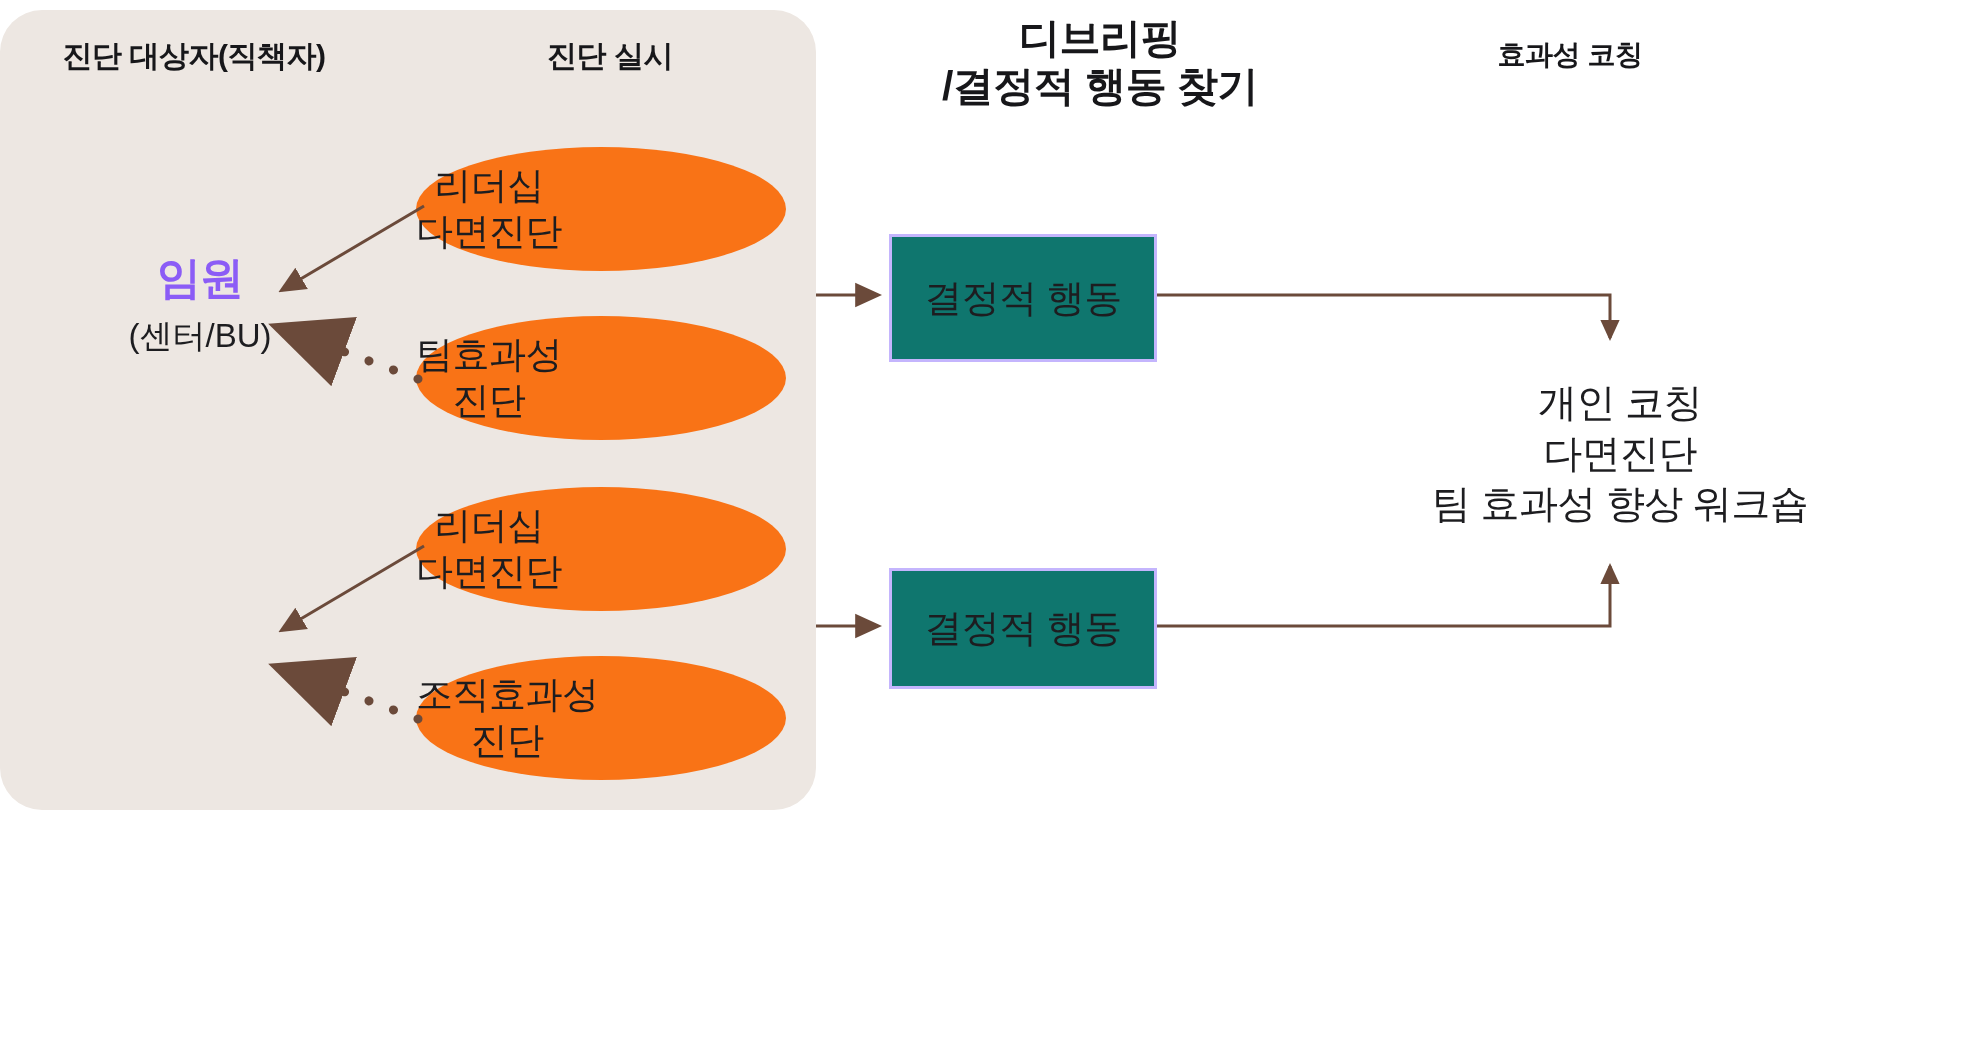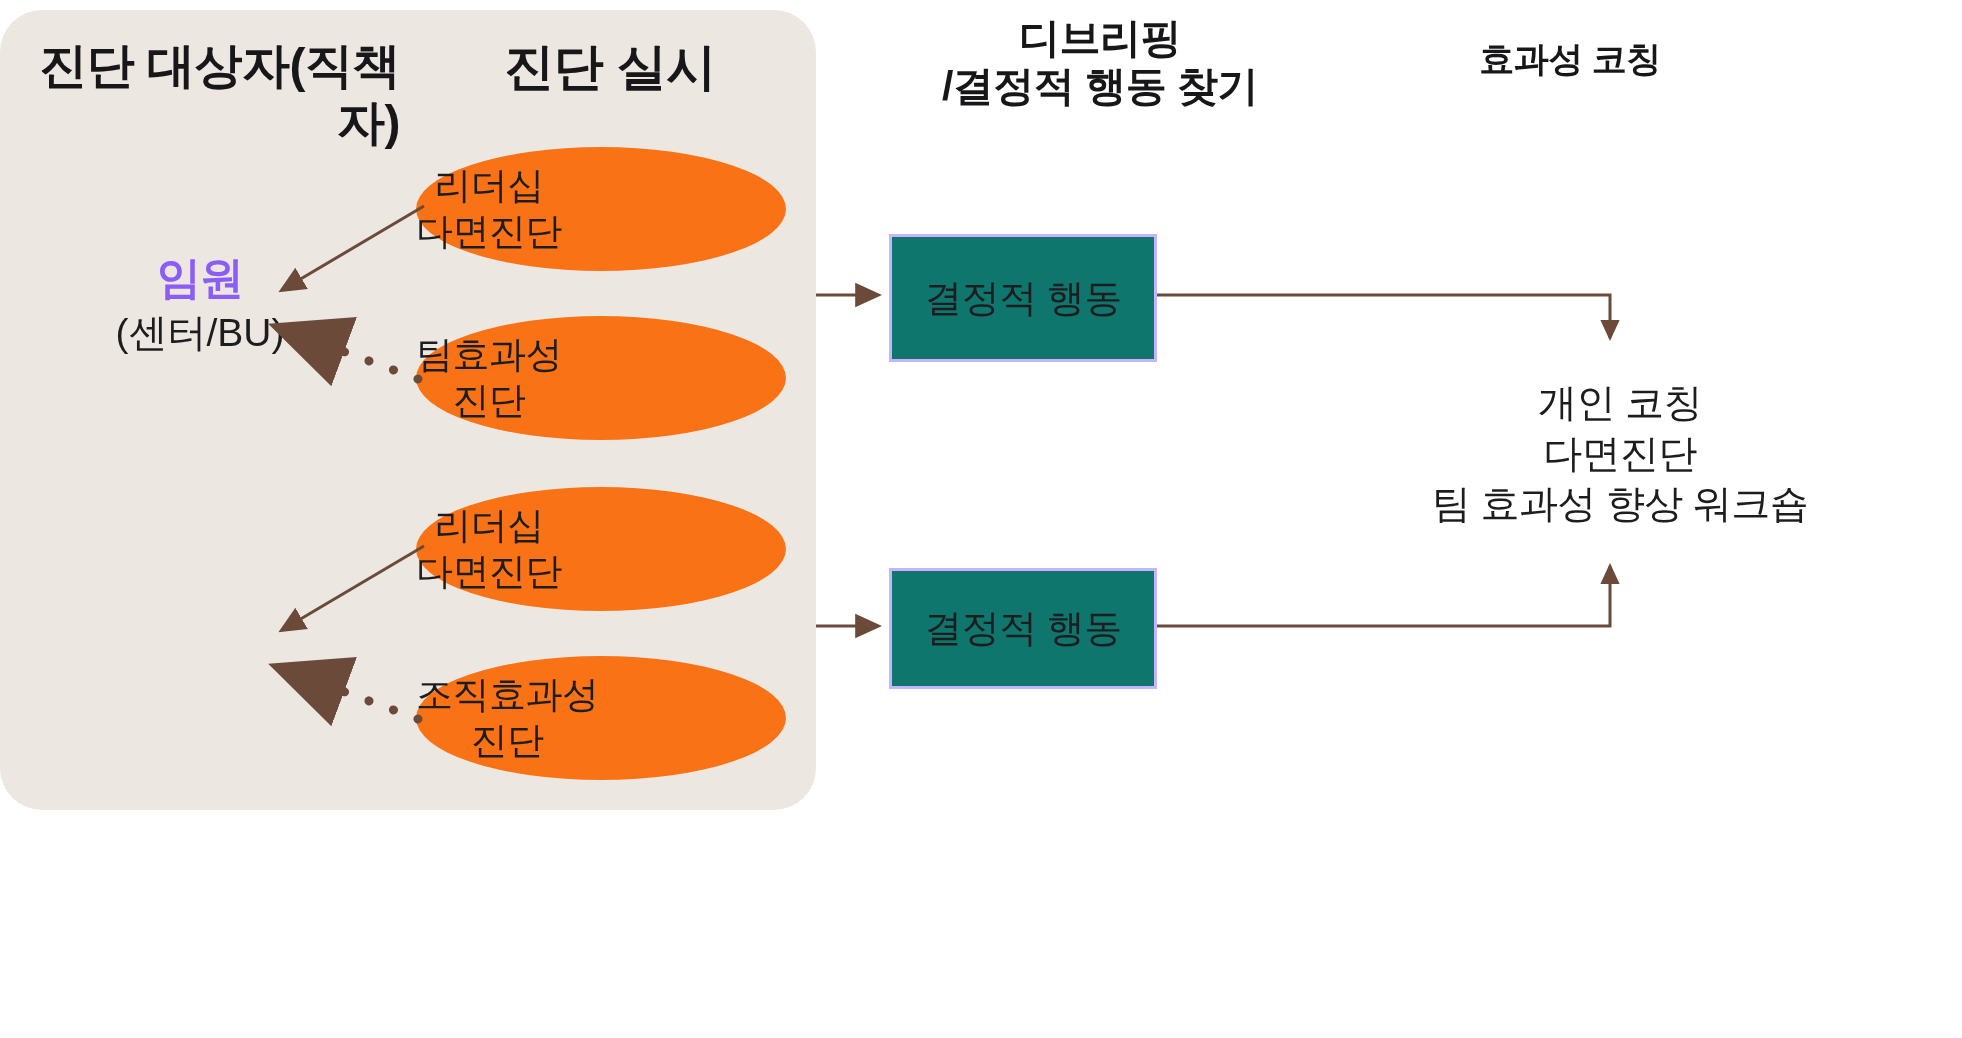--- a/index.html
+++ b/index.html
@@ -7,29 +7,29 @@
        font-family:"Liberation Sans","DejaVu Sans",sans-serif;color:#1a1a1a;}
   .stage{position:absolute;inset:0;}
 
   
   .panel{position:absolute;left:0;top:10px;width:816px;height:800px;
          background:#EDE7E2;border-radius:42px;}
 
   
   .hdr{position:absolute;font-weight:700;color:#17171a;text-align:center;
        line-height:1.18;letter-spacing:-0.5px;}
-  .hdr-1{left:20px;top:38px;width:380px;font-size:48px;text-align:right;}
-  .hdr-2{left:430px;top:38px;width:360px;font-size:50px;}
+  .hdr-1{left:4px;top:38px;width:380px;font-size:30px;}
+  .hdr-2{left:430px;top:38px;width:360px;font-size:30px;}
   .hdr-3{left:890px;top:14px;width:420px;font-size:41px;}
-  .hdr-4{left:1360px;top:38px;width:420px;font-size:35px;}
+  .hdr-4{left:1360px;top:38px;width:420px;font-size:28px;}
 
   
   .role{position:absolute;text-align:center;}
   .role .r-main{font-size:44px;font-weight:700;line-height:1.05;letter-spacing:-1px;color:#8b5cf6;}
-  .role .r-sub{font-size:39px;font-weight:400;line-height:1.15;color:#1d1d20;margin-top:10px;}
+  .role .r-sub{font-size:33px;font-weight:400;line-height:1.15;color:#1d1d20;margin-top:16px;}
   .role-exec{left:60px;top:255px;width:280px;}
   .role-mgr{left:22px;top:575px;width:340px;}
 
   
   .ell{position:absolute;background:#f97316;border-radius:50%;
        display:flex;align-items:center;justify-content:flex-start;text-align:center;}
   .ell span{font-size:37px;line-height:1.25;color:#1d1d20;letter-spacing:-0.5px;}
   .ell-1{left:416px;top:147px;width:370px;height:124px;}
   .ell-2{left:416px;top:316px;width:370px;height:124px;}
   .ell-3{left:416px;top:487px;width:370px;height:124px;}

